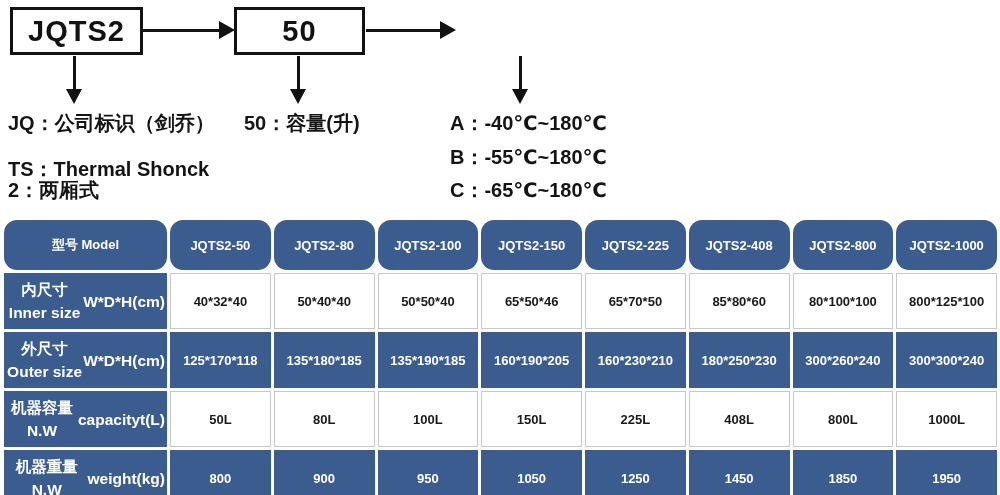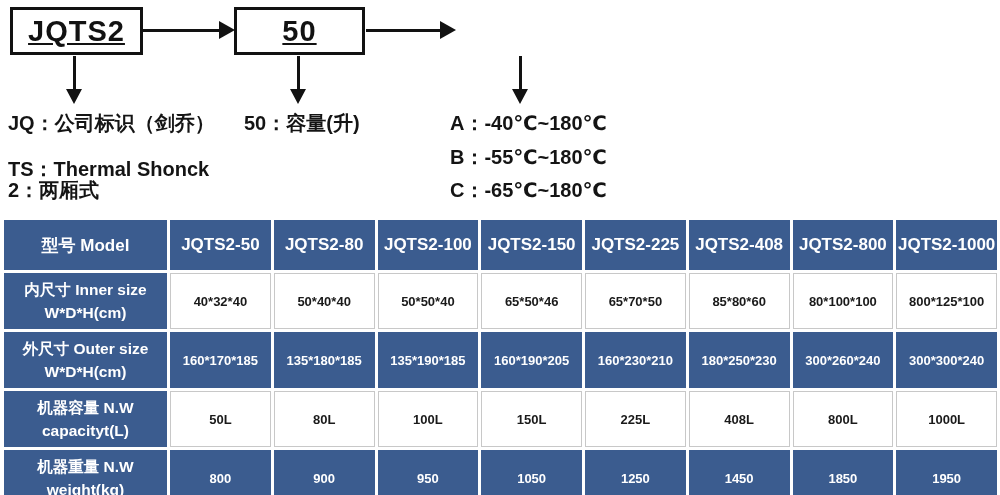--- a/index.html
+++ b/index.html
@@ -8,21 +8,21 @@
     font-family:"Liberation Sans","DejaVu Sans",sans-serif;
     position:relative;
   }
   .canvas{position:absolute;inset:0;}
 
   
   .dbox{
     position:absolute;top:7px;height:42px;
     border:3px solid #121212;background:#ffffff;
     display:flex;align-items:center;justify-content:center;
-    font-size:29px;font-weight:bold;color:#121212;letter-spacing:1px;text-decoration:underline;
+    font-size:29px;font-weight:bold;color:#121212;letter-spacing:1px;
   }
   #box1{left:10px;width:127px;}
   #box2{left:234px;width:125px;}
   #box3{left:456px;width:126px;}
 
   .hline{position:absolute;top:29px;height:3px;background:#121212;}
   .hhead{position:absolute;top:21px;width:0;height:0;
     border-top:9px solid transparent;border-bottom:9px solid transparent;
     border-left:16px solid #121212;}
   .vline{position:absolute;width:3px;background:#121212;top:56px;height:35px;}
@@ -42,23 +42,23 @@
     grid-template-columns:163px repeat(8,1fr);
     grid-template-rows:50px 56px 56px 56px 56px;
     gap:3px;
   }
   .cell{
     display:flex;align-items:center;justify-content:center;
     text-align:center;font-weight:bold;
   }
   .cell.blue{background:#3b5c8f;color:#ffffff;}
   .cell.white{background:#ffffff;color:#1a1a1a;box-shadow:inset 0 0 0 1px #c8c8c8;}
-  .cell.head{font-size:17px;}
+  .cell.head{font-size:13px;border-radius:13px;}
   .cell.val{font-size:13px;}
-  .cell.label{flex-direction:column;font-size:15.5px;line-height:23px;padding:0 2px;}
+  .cell.label{flex-direction:row;font-size:15.5px;line-height:23px;padding:0 2px;}
 </style>
 </head>
 <body>
 
 <div class="canvas">
 
   <div class="dbox" id="box1">JQTS2</div>
   <div class="dbox" id="box2">50</div>
 
   <div class="hline" style="left:141px;width:79px;"></div>
@@ -100,21 +100,21 @@
       <div class="cell white val">50*50*40</div>
       <div class="cell white val">65*50*46</div>
       <div class="cell white val">65*70*50</div>
       <div class="cell white val">85*80*60</div>
       <div class="cell white val">80*100*100</div>
       <div class="cell white val">800*125*100</div>
       <div class="cell blue label">
         <span>外尺寸 Outer size</span>
         <span>W*D*H(cm)</span>
       </div>
-      <div class="cell blue val">160*170*185</div>
+      <div class="cell blue val">125*170*118</div>
       <div class="cell blue val">135*180*185</div>
       <div class="cell blue val">135*190*185</div>
       <div class="cell blue val">160*190*205</div>
       <div class="cell blue val">160*230*210</div>
       <div class="cell blue val">180*250*230</div>
       <div class="cell blue val">300*260*240</div>
       <div class="cell blue val">300*300*240</div>
       <div class="cell blue label">
         <span>机器容量 N.W</span>
         <span>capacityt(L)</span>

